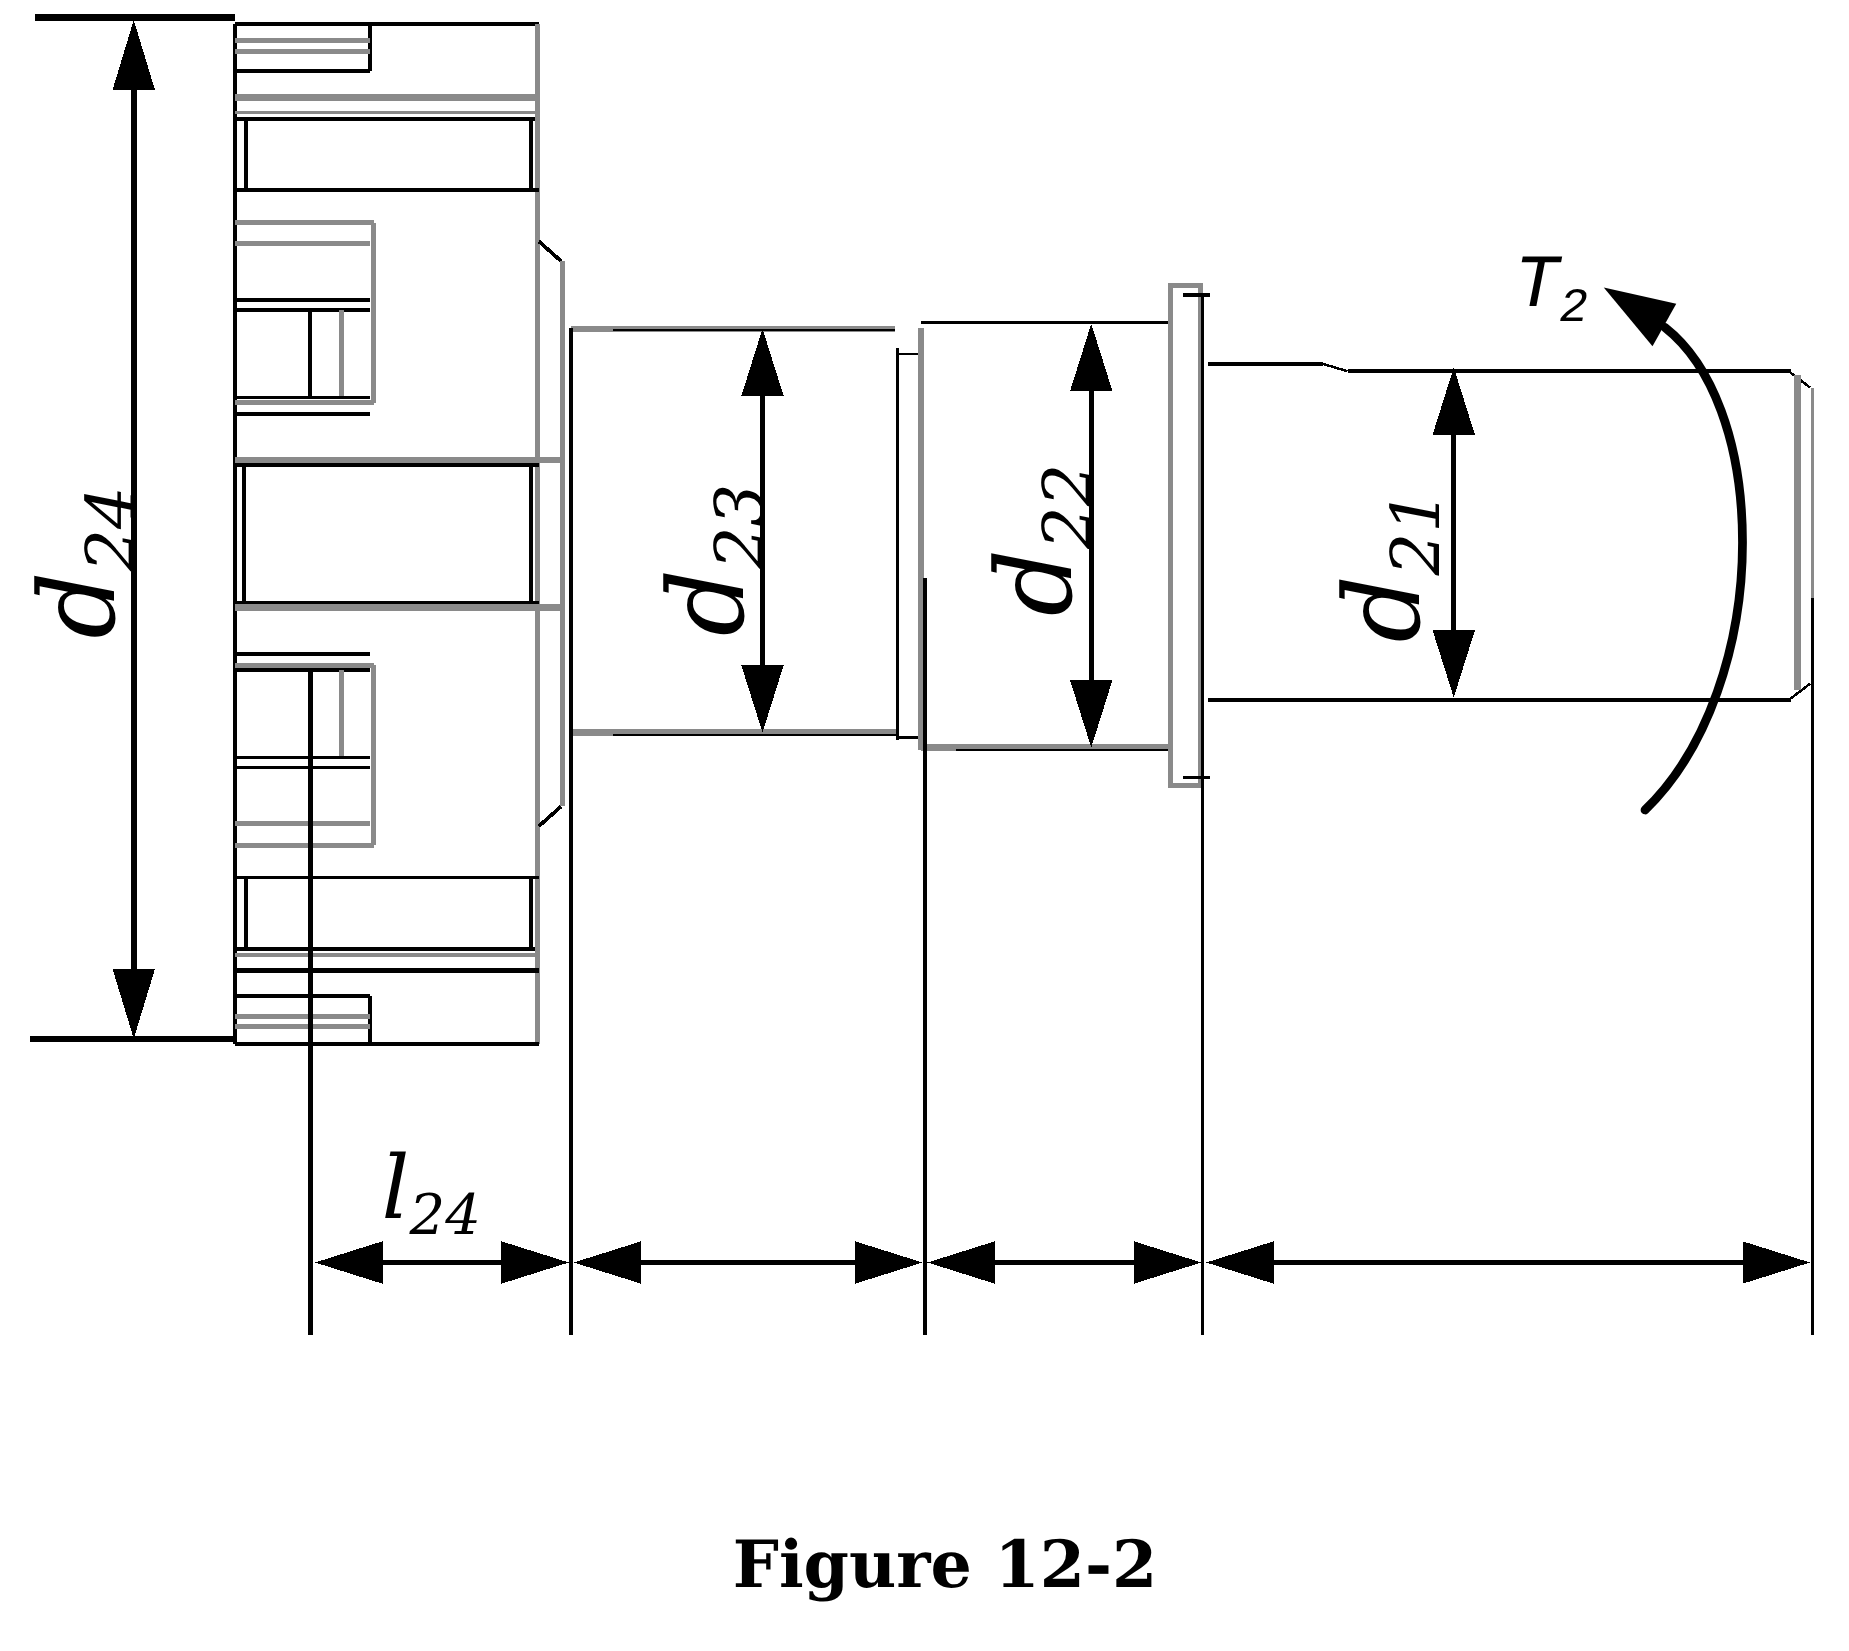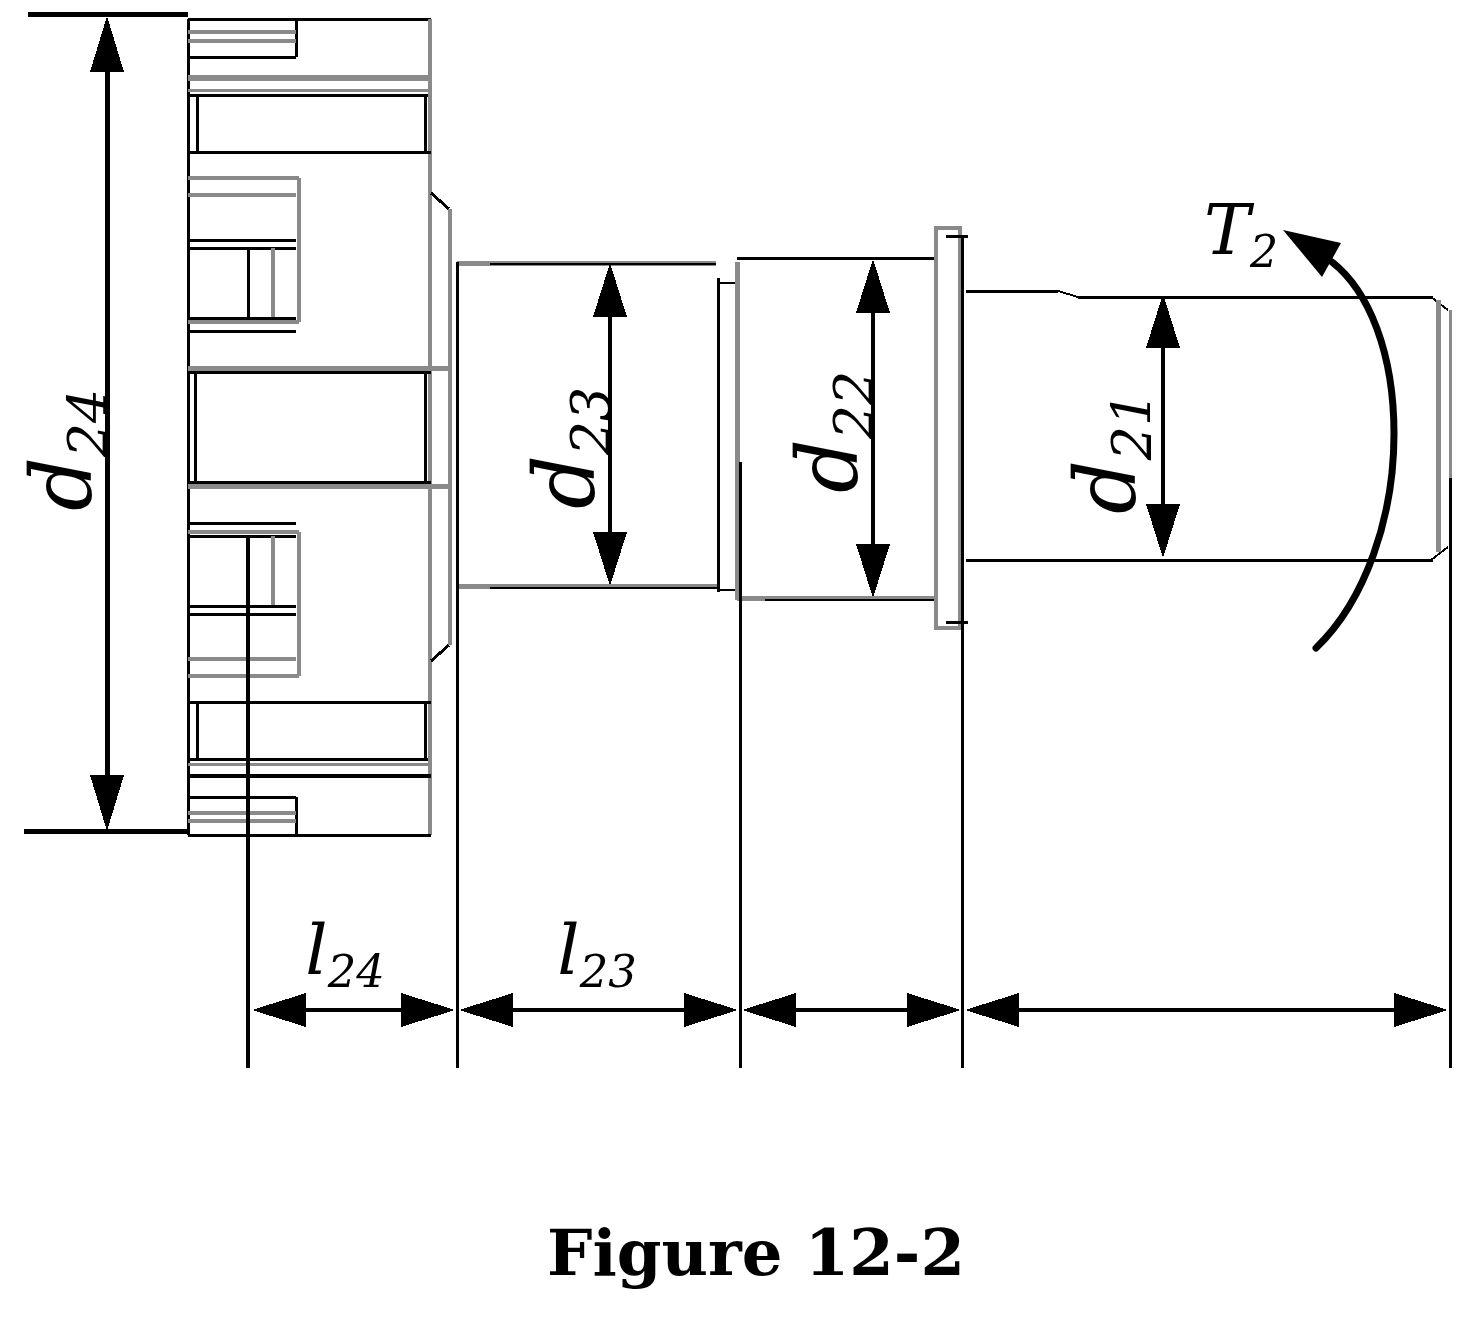--- a/index.html
+++ b/index.html
@@ -34,27 +34,27 @@
   .rot{transform:translate(-50%,-50%) rotate(-90deg);}
   .lbl sub{
     font-size:0.64em;
     line-height:0;
     position:relative;
     top:0.30em;
     vertical-align:baseline;
   }
   .d-size{font-size:84px;}
   .l-size{font-size:70px;}
-  .t-size{font-size:69px;}
+  .t-size{font-size:60px;font-family:Liberation Mono, monospace;}
   .caption{
     position:absolute;
     transform:translate(-50%,-50%);
     font-weight:bold;
     font-style:normal;
-    font-size:64px;
+    font-size:52px;
     color:var(--ink);
     white-space:nowrap;
   }
 </style>
 </head>
 <body>
 
 <div id="stage">
 
   <svg width="1479" height="1321" viewBox="0 0 1479 1321">
@@ -212,18 +212,17 @@
       <polygon class="fk" points="1283,230 1322,277 1341,243"></polygon>
     </g>
   </svg>
 
   <div class="lbl d-size rot" style="left:62px;top:450px"><span>d</span><sub>24</sub></div>
   <div class="lbl d-size rot" style="left:565px;top:448px"><span>d</span><sub>23</sub></div>
   <div class="lbl d-size rot" style="left:828px;top:432px"><span>d</span><sub>22</sub></div>
   <div class="lbl d-size rot" style="left:1106px;top:453px"><span>d</span><sub>21</sub></div>
 
   <div class="lbl l-size" style="left:345px;top:950px"><span>l</span><sub>24</sub></div>
-  <div class="lbl l-size" style="left:597px;top:950px"><span>l</span><sub>23</sub></div>
 
   <div class="lbl t-size" style="left:1241px;top:230px"><span>T</span><sub>2</sub></div>
 
   <div class="caption" style="left:756px;top:1252px">Figure 12-2</div>
 </div>
 
 </body></html>

